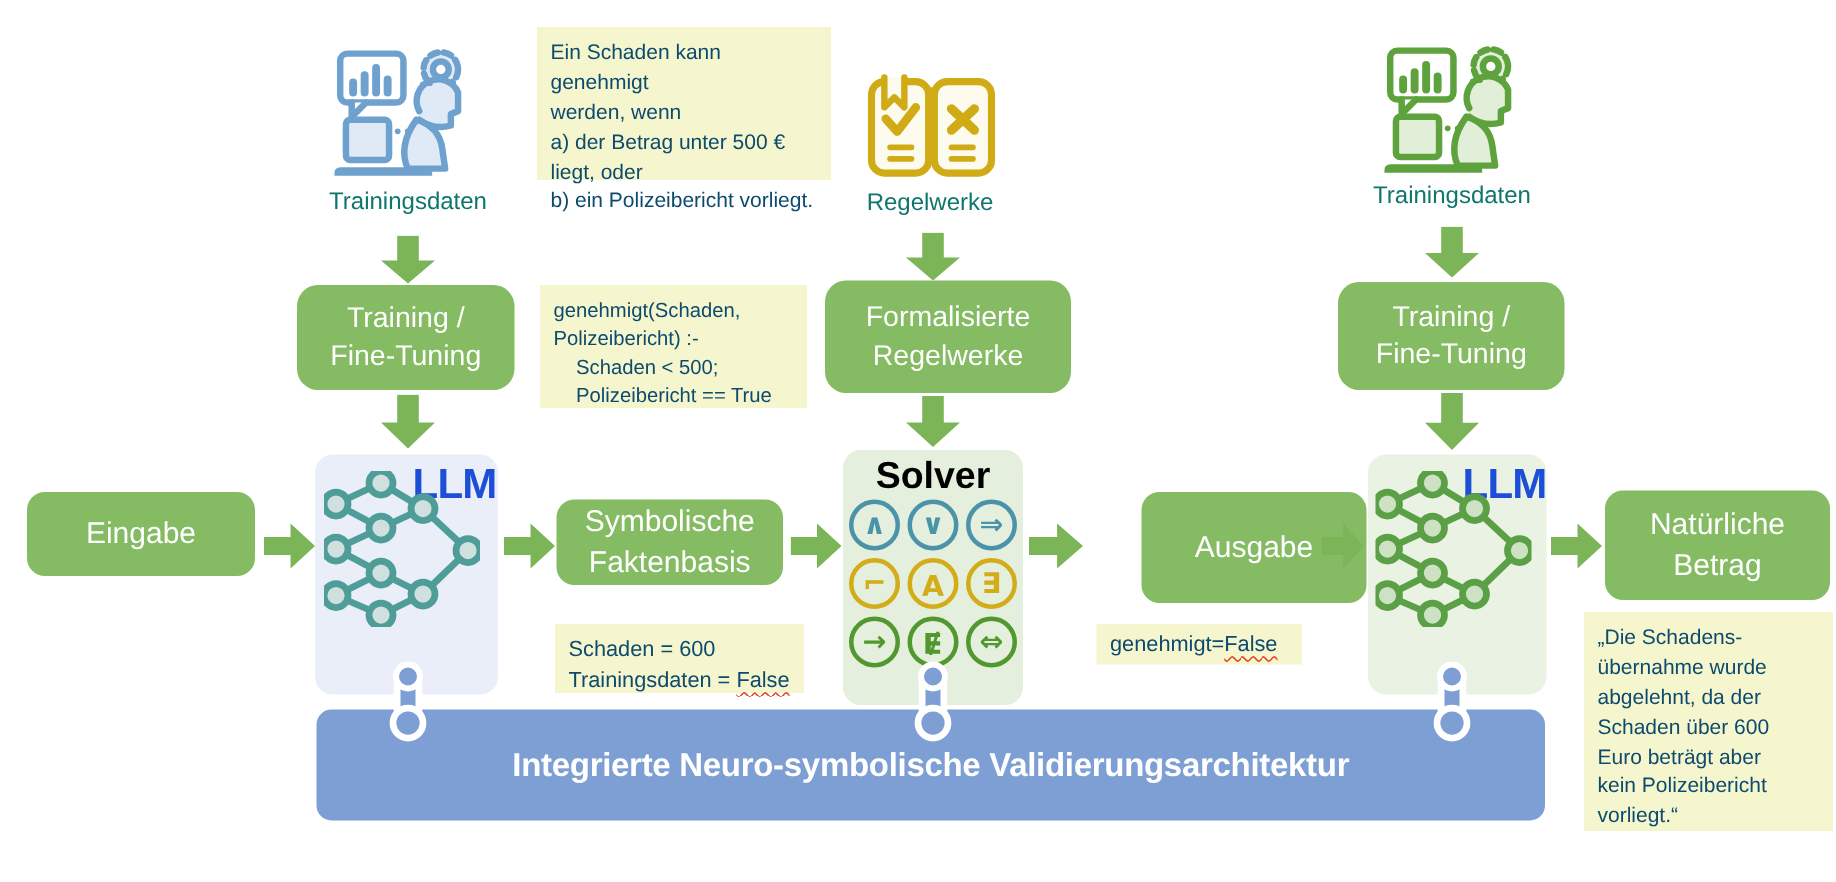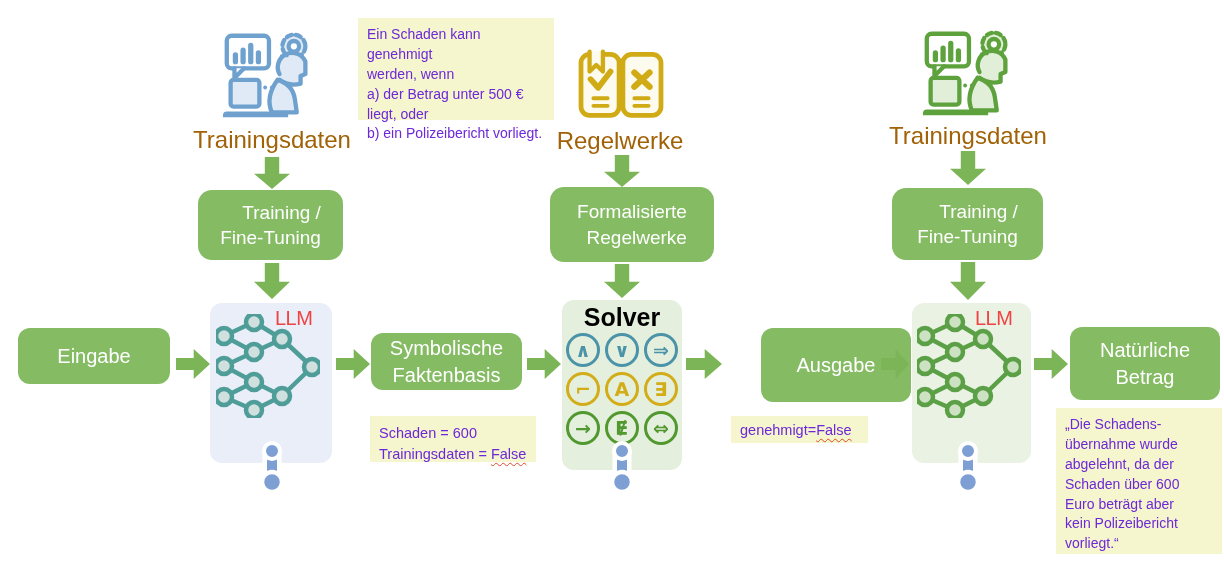--- a/index.html
+++ b/index.html
@@ -6,42 +6,42 @@
   #stage{
     position:relative;width:1224px;height:588px;background:#fff;overflow:hidden;
     font-family:"Liberation Sans",sans-serif;
   }
   
   .gbox{
     position:absolute;background:var(--box-green);color:#fff;
     border-radius:12px;display:flex;align-items:center;justify-content:center;
     text-align:center;white-space:pre-line;font-size:20px;line-height:1.32;
   }
-  .gbox.small{font-size:19px;border-radius:14px;text-align:right;}
+  .gbox.small{font-size:19px;border-radius:14px;}
   
   .arrow-r{position:absolute;background:var(--arrow-green);
     clip-path:polygon(0 30%,52% 30%,52% 0,100% 50%,52% 100%,52% 70%,0 70%);}
   .arrow-d{position:absolute;background:var(--arrow-green);
     clip-path:polygon(30% 0,70% 0,70% 52%,100% 52%,50% 100%,0 52%,30% 52%);}
   
   .note{
-    position:absolute;background:var(--note-bg);color:#6d28d9;
+    position:absolute;background:var(--note-bg);color:#0c4a6e;
     font-size:14px;line-height:1.42;padding:7px 9px;white-space:pre-line;
     box-sizing:border-box;
   }
   .note.center{text-align:center;}
   .note.mono-ish{white-space:pre-wrap;font-size:13.5px;}
   .note.inline{white-space:normal;}
   .squiggle{text-decoration:underline wavy #e0492e;text-decoration-thickness:1px;text-underline-offset:3px;text-align:right;}
   
   .bigbox{position:absolute;border-radius:12px;}
-  .llm-title{position:absolute;color:#ef4444;font-weight:normal;font-size:20px;letter-spacing:-.5px;}
+  .llm-title{position:absolute;color:#1d4ed8;font-weight:bold;font-size:28px;letter-spacing:-.5px;}
   .solver-title{position:absolute;color:#000;font-weight:bold;font-size:25px;text-align:center;}
   
-  .icon-label{position:absolute;color:#a16207;font-size:24px;text-align:center;}
+  .icon-label{position:absolute;color:#0f766e;font-size:16px;text-align:center;}
   
   .sym-grid{position:absolute;display:grid;grid-template-columns:repeat(3,34px);grid-auto-rows:34px;gap:5px;}
   .sym{
     width:34px;height:34px;border-radius:50%;border:3.5px solid;box-sizing:border-box;
     display:flex;align-items:center;justify-content:center;
     font-family:"DejaVu Sans",sans-serif;font-weight:bold;font-size:19px;line-height:1;
   }
   .sym.teal{color:var(--logic-teal);border-color:var(--logic-teal);}
   .sym.gold{color:var(--logic-gold);border-color:var(--logic-gold);}
   .sym.green{color:var(--logic-green);border-color:var(--logic-green);}
@@ -119,20 +119,24 @@
     </g>
   </svg>
   <div class="icon-label" style="left:883px;top:122px;width:170px">Trainingsdaten</div>
 
   <div class="arrow-d" style="left:254px;top:157px;width:36px;height:32px"></div>
   <div class="arrow-d" style="left:604px;top:155px;width:36px;height:32px"></div>
   <div class="arrow-d" style="left:950px;top:151px;width:36px;height:34px"></div>
 
   <div class="gbox small" style="left:198px;top:190px;width:145px;height:70px">Training /
 Fine-Tuning</div>
+  <div class="note mono-ish" style="left:360px;top:190px;width:178px;height:82px">genehmigt(Schaden,
+Polizeibericht) :-
+    Schaden &lt; 500;
+    Polizeibericht == True</div>
   <div class="gbox small" style="left:550px;top:187px;width:164px;height:75px">Formalisierte
 Regelwerke</div>
   <div class="gbox small" style="left:892px;top:188px;width:151px;height:72px">Training /
 Fine-Tuning</div>
 
   <div class="arrow-d" style="left:254px;top:263px;width:36px;height:36px"></div>
   <div class="arrow-d" style="left:604px;top:264px;width:36px;height:34px"></div>
   <div class="arrow-d" style="left:950px;top:262px;width:36px;height:38px"></div>
 
   <div class="bigbox" style="left:210px;top:303px;width:122px;height:160px;background:var(--llm-left-bg)"></div>
@@ -211,20 +215,23 @@
   <div class="note inline" style="left:731px;top:416px;width:137px;height:27px;font-size:14.5px;padding:4px 9px"><span>genehmigt=</span><span class="squiggle">False</span></div>
 
   <div class="note" style="left:1056px;top:408px;width:166px;height:146px">„Die Schadens-
 übernahme wurde
 abgelehnt, da der
 Schaden über 600
 Euro beträgt aber
 kein Polizeibericht
 vorliegt.“</div>
 
+  <div class="banner">
+    <span>Integrierte Neuro-symbolische Validierungsarchitektur</span>
+  </div>
 
   <svg class="plug" style="left:250px;top:440px" viewBox="0 0 44 72">
     <line x1="22" y1="11" x2="22" y2="42" stroke="#ffffff" stroke-width="19" stroke-linecap="round"></line>
     <line x1="22" y1="11" x2="22" y2="40" stroke="var(--banner-blue)" stroke-width="10" stroke-linecap="round"></line>
     <circle cx="22" cy="11" r="8" fill="var(--banner-blue)" stroke="#fff" stroke-width="4"></circle>
     <circle cx="22" cy="42" r="10" fill="var(--banner-blue)" stroke="#fff" stroke-width="4.5"></circle>
   </svg>
   <svg class="plug" style="left:600px;top:440px" viewBox="0 0 44 72">
     <line x1="22" y1="11" x2="22" y2="42" stroke="#ffffff" stroke-width="19" stroke-linecap="round"></line>
     <line x1="22" y1="11" x2="22" y2="40" stroke="var(--banner-blue)" stroke-width="10" stroke-linecap="round"></line>

